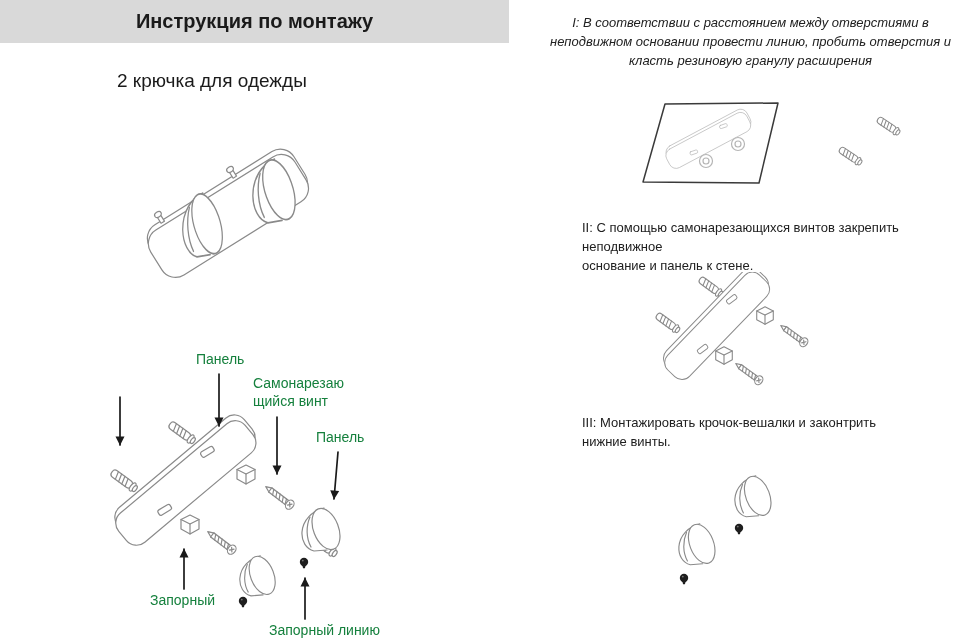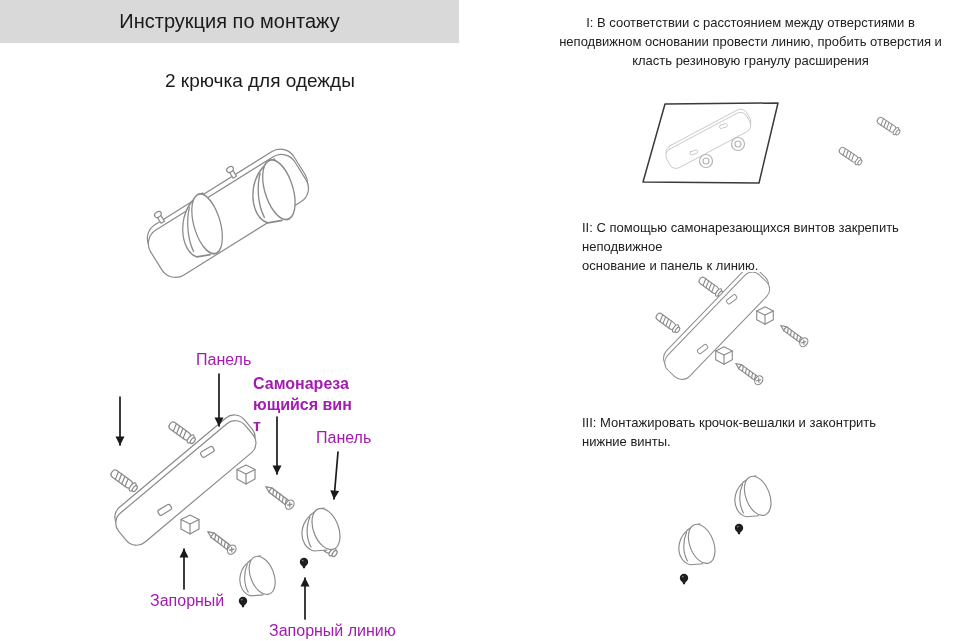--- a/index.html
+++ b/index.html
@@ -1,39 +1,39 @@
 <!DOCTYPE html>
 <html><head>
 <meta charset="utf-8">
 <style>
   html,body{margin:0;padding:0;background:#fff;}
   .page{
     position:relative;width:970px;height:641px;background:#ffffff;
     font-family:"Liberation Sans",sans-serif;color:#1a1a1a;overflow:hidden;
   }
   .header{
-    position:absolute;left:0;top:0;width:459px;height:43px;background:#d9d9d9;
-    display:flex;align-items:center;justify-content:center;font-size:20px;
+    position:absolute;left:0;top:0;width:509px;height:43px;background:#d9d9d9;
+    display:flex;align-items:center;justify-content:center;font-size:20px;font-weight:bold;
   }
-  .subtitle{position:absolute;left:117px;top:70px;font-size:19px;margin-left:48px;}
+  .subtitle{position:absolute;left:117px;top:70px;font-size:19px;}
   svg.draw{
     position:absolute;stroke:#8a8a8a;stroke-width:1.2;fill:none;
     stroke-linecap:round;stroke-linejoin:round;
   }
   .arrow{stroke:#1a1a1a;stroke-width:1.7;}
   .light{stroke:#b5b5b5;}
   .dark{stroke:#3a3a3a;stroke-width:1.5;}
-  .plabel{position:absolute;font-size:16px;line-height:1.3;color:#a21caf;}
-  .plabel.brk{width:102px;word-break:break-all;font-weight:bold;}
+  .plabel{position:absolute;font-size:14px;line-height:1.3;color:#15803d;}
+  .plabel.brk{width:102px;word-break:break-all;}
   .plabel.wrap{width:140px;}
   .step-text{
     position:absolute;font-size:13px;line-height:1.45;color:#202020;
     white-space:pre-line;
   }
-  .step-text.center{text-align:center;}
+  .step-text.center{text-align:center;font-style:italic;}
   .exploded{position:absolute;left:0;top:340px;width:430px;height:301px;}
   .exploded>svg{left:0;top:0;}
 </style>
 </head>
 <body>
 
 <div class="page">
 
   <svg width="0" height="0" style="position:absolute" aria-hidden="true">
     <defs>
@@ -132,21 +132,21 @@
     <div class="plabel brk" style="left:253px;top:34px">Самонарезающийся винт</div>
     <div class="plabel" style="left:316px;top:88px">Панель</div>
     <div class="plabel" style="left:150px;top:251px">Запорный</div>
     <div class="plabel" style="left:269px;top:281px">Запорный линию</div>
   </div>
 
   <div class="step-text center" style="left:548px;top:14px;width:405px">I: В соответствии с расстоянием между отверстиями в
 неподвижном основании провести линию, пробить отверстия и
 класть резиновую гранулу расширения</div>
   <div class="step-text" style="left:582px;top:219px;width:380px">II: С помощью самонарезающихся винтов закрепить неподвижное
-основание и панель к линию.</div>
+основание и панель к стене.</div>
   <div class="step-text" style="left:582px;top:414px;width:380px">III: Монтажировать крочок-вешалки и законтрить
 нижние винты.</div>
 
   <svg class="draw" style="left:615px;top:88px" width="305" height="122" viewBox="0 0 305 122">
     <polygon class="dark" points="50,16 163,15 144,95 28,94" fill="#fff"></polygon>
     <g class="light">
       <use href="#p-panel" transform="translate(94,52) rotate(-28) scale(0.55) translate(-84,-19)"></use>
       <circle cx="91" cy="73" r="6.5" fill="#fff"></circle>
       <circle cx="91" cy="73" r="3" fill="#fff"></circle>
       <circle cx="123" cy="56" r="6.5" fill="#fff"></circle>

